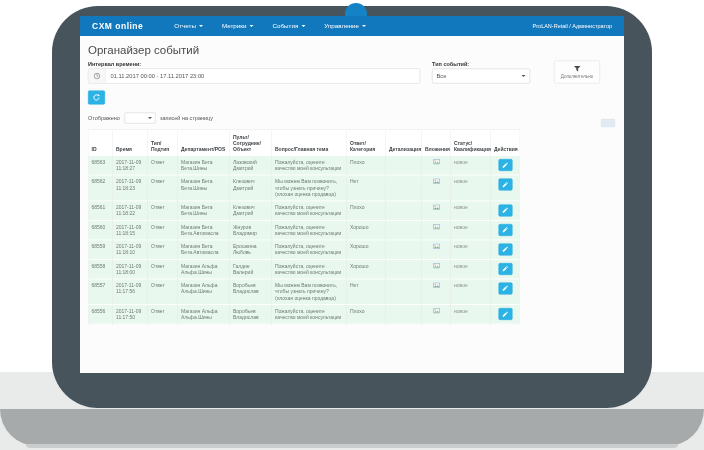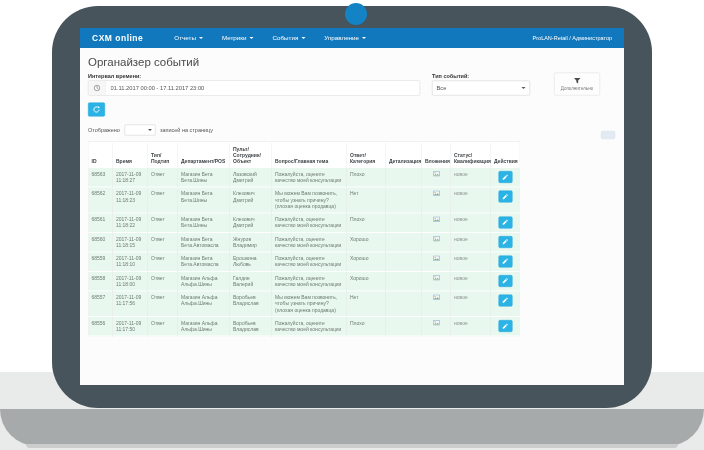--- a/index.html
+++ b/index.html
@@ -7,21 +7,21 @@
   .stage { position:relative; width:704px; height:450px; background:#fff; overflow:hidden; }
 
   
   .floor { position:absolute; left:0; top:372px; width:704px; height:78px; background:#e9eaea; }
   .base  { position:absolute; left:0; top:409px; width:704px; height:37px; background:#a7aaab; border-radius:0 0 40px 40px; }
   .base-edge { position:absolute; left:26px; top:444px; width:652px; height:4px; background:#cbcccc; border-radius:0 0 30px 30px; }
   .monitor { position:absolute; left:52px; top:6px; width:600px; height:402px; background:#47545c; border-radius:46px; }
   .camera  { position:absolute; left:345px; top:3px; width:22px; height:22px; border-radius:50%; background:#1383c5; }
 
   
-  .screen { position:absolute; left:80px; top:28px; width:544px; height:357px; background:#fcfcfc; overflow:hidden; }
+  .screen { position:absolute; left:80px; top:16px; width:544px; height:357px; background:#fcfcfc; overflow:hidden; }
   .screen-inner { width:1088px; height:714px; transform:scale(.5); transform-origin:0 0; position:relative; }
 
   
   .navbar { height:40px; background:#1278bd; display:flex; align-items:center; padding:0 24px; color:#fff; }
   .logo-text { font-size:17px; font-weight:700; letter-spacing:1px; white-space:nowrap; }
   .nav-menu { display:flex; margin-left:62px; gap:38px; }
   .nav-item { font-size:12.5px; display:flex; align-items:center; gap:6px; white-space:nowrap; cursor:pointer; }
   .caret { width:0; height:0; border-left:4px solid transparent; border-right:4px solid transparent; border-top:4px solid currentColor; display:inline-block; }
   .nav-user { margin-left:auto; font-size:11px; white-space:nowrap; }
 

